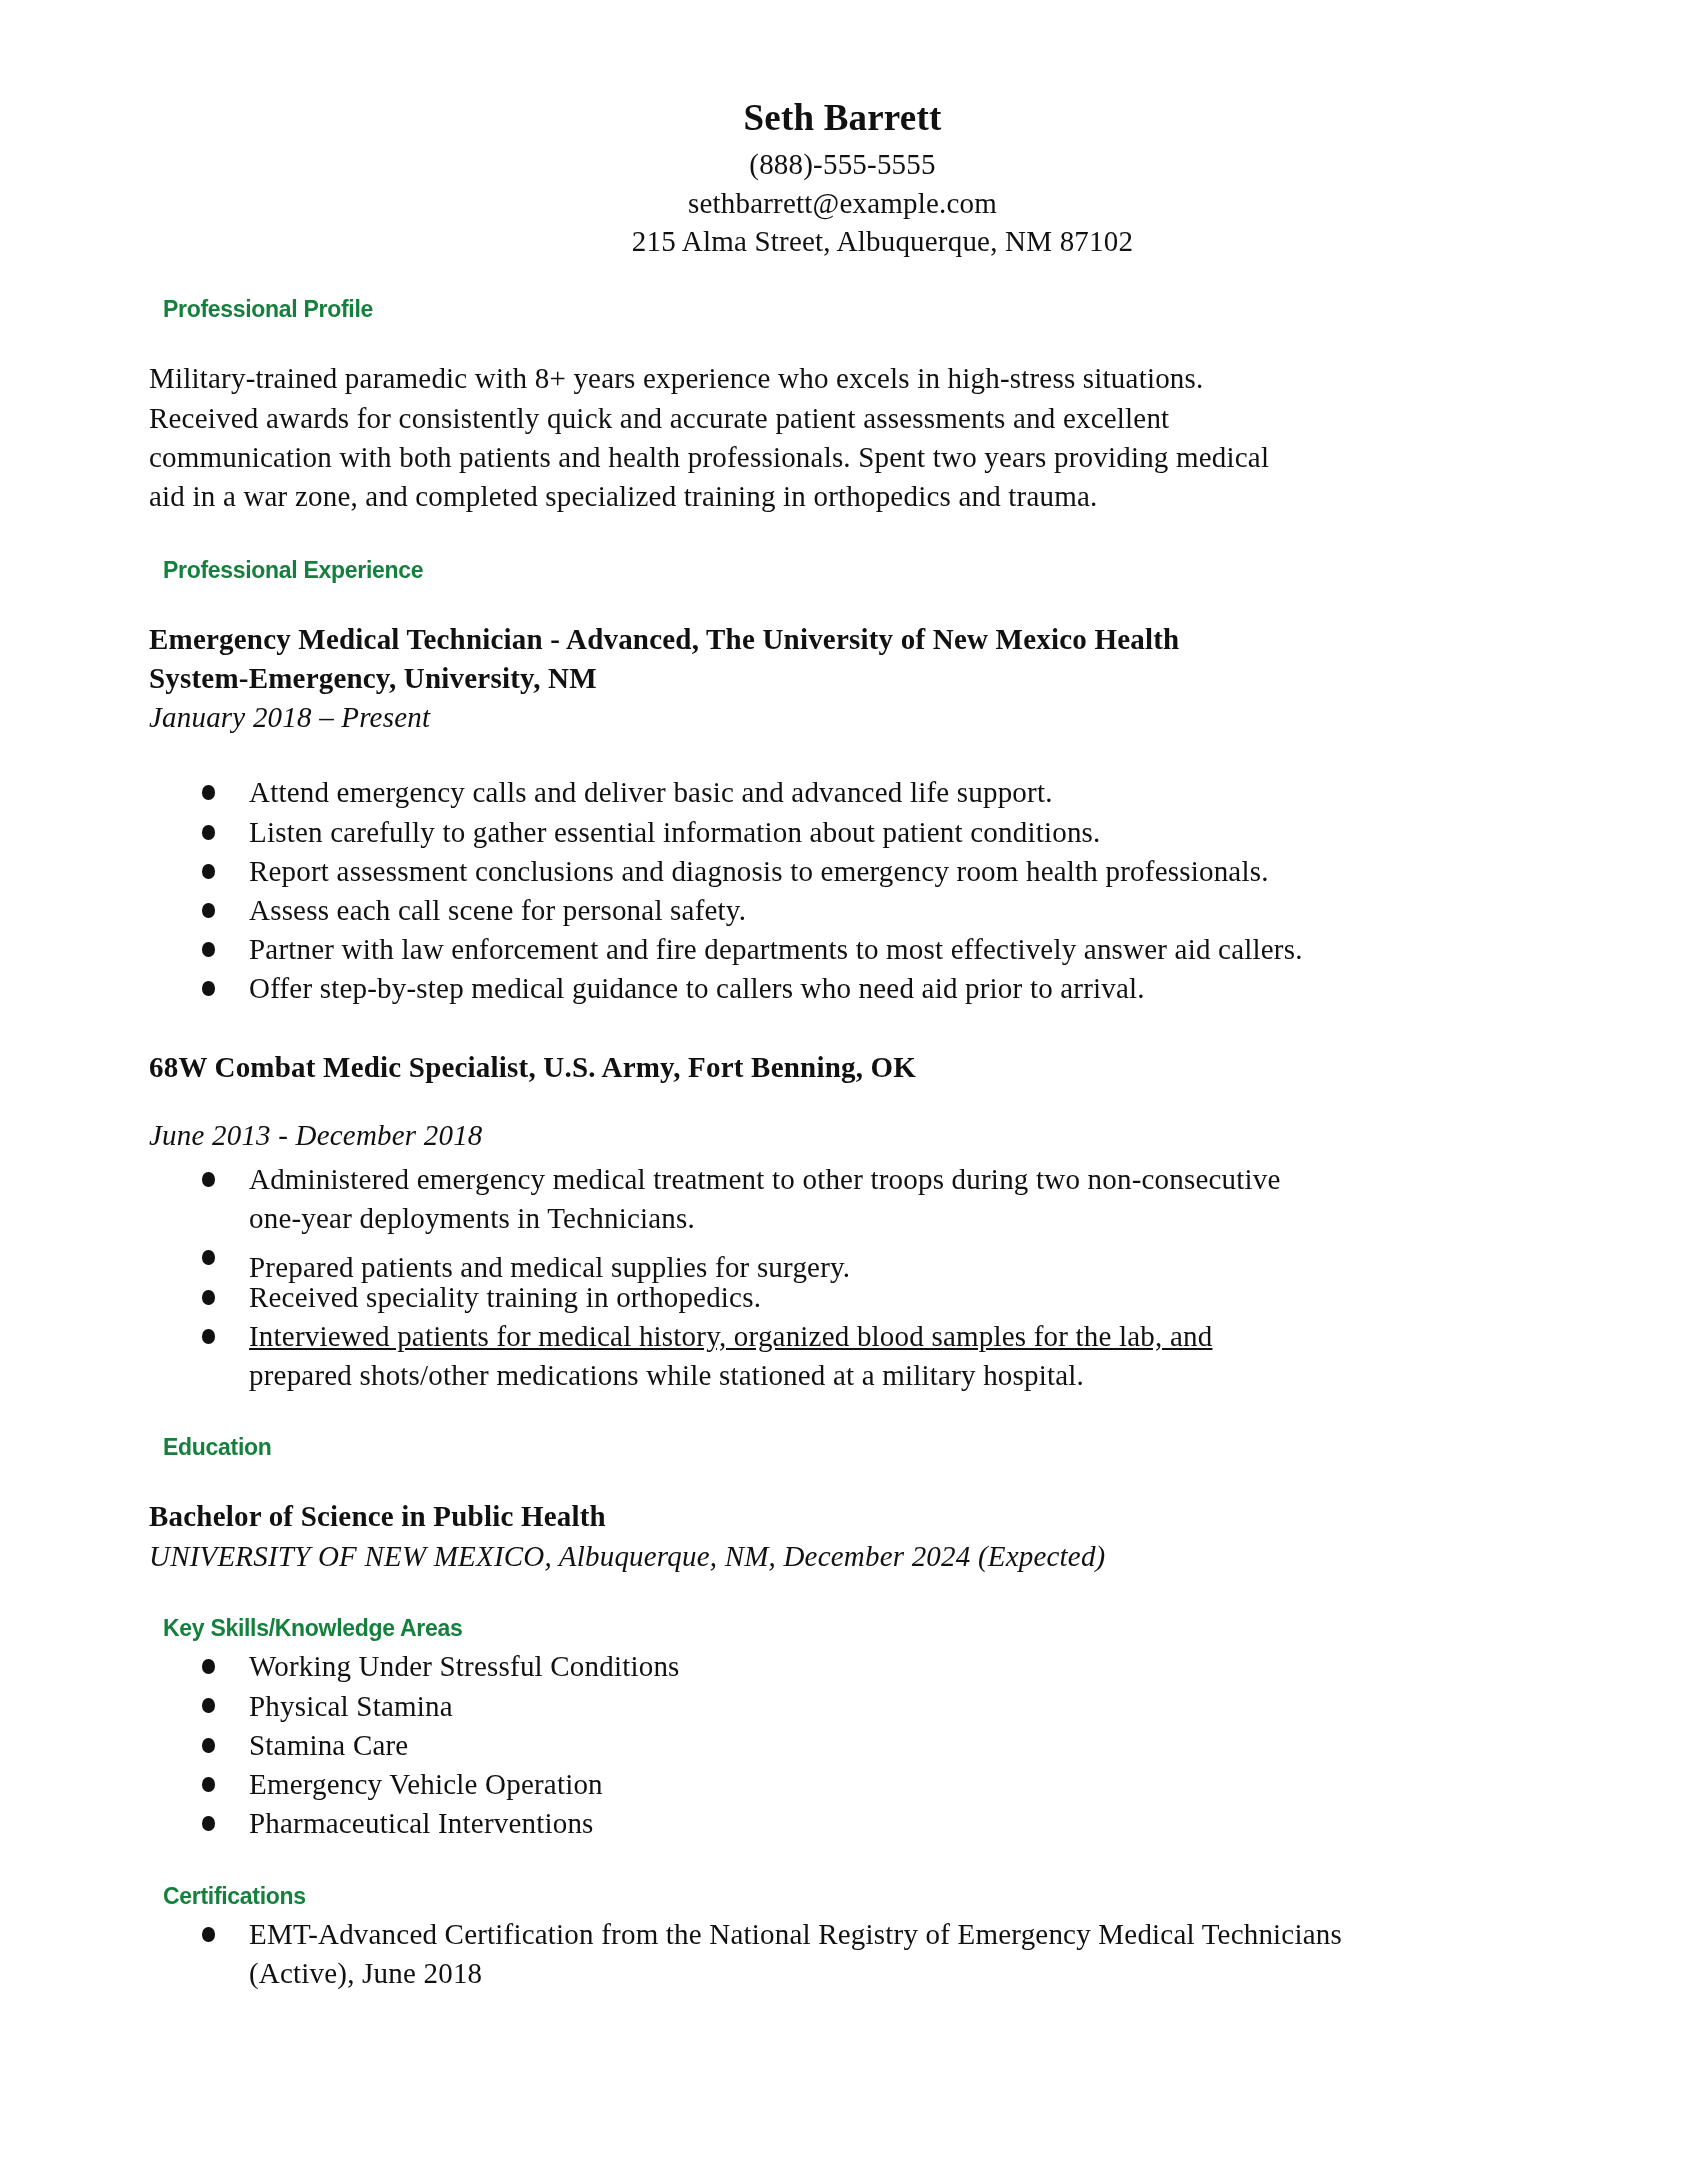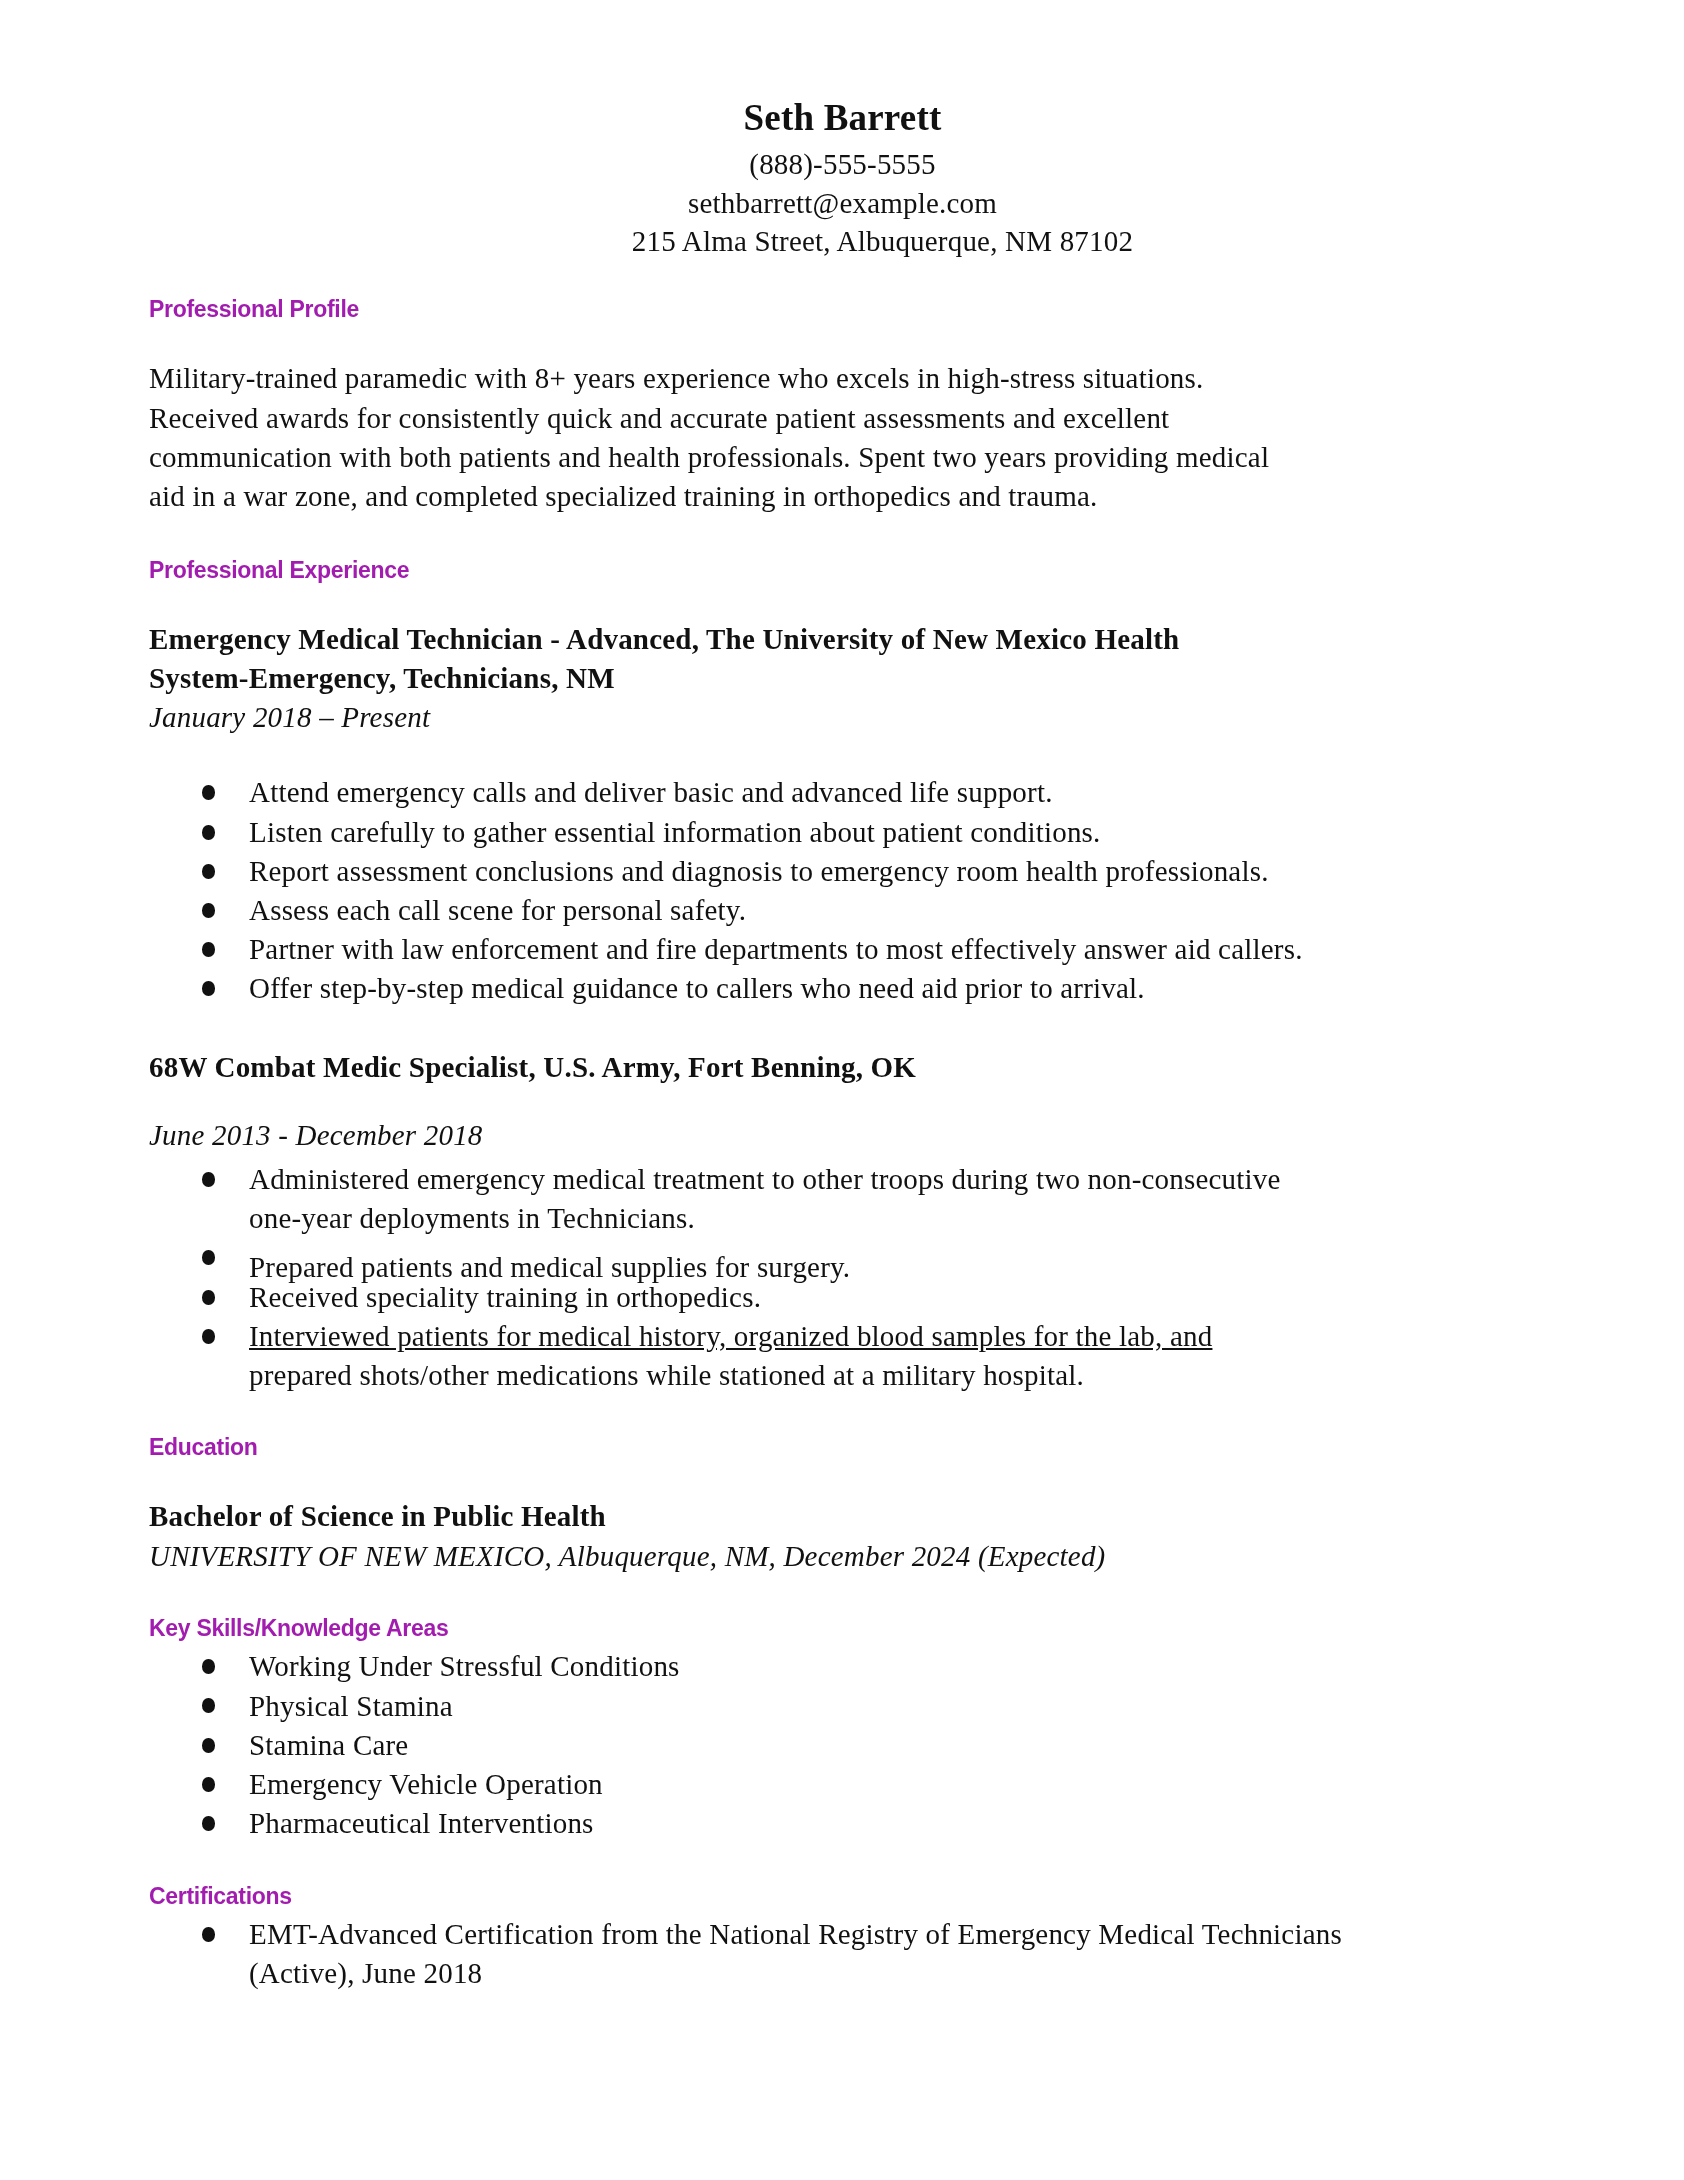--- a/index.html
+++ b/index.html
@@ -1,20 +1,20 @@
 <!DOCTYPE html>
 <html style="font-size:13.6px"><head>
 <meta charset="utf-8">
 <style>
   html, body { margin: 0; padding: 0; background: #ffffff; }
   body { width: 1685px; height: 2181px; position: relative; overflow: hidden; color: #111111; }
   .ln { position: absolute; white-space: nowrap; font-family: "Liberation Serif", "DejaVu Serif", serif; font-size: 29px; line-height: 39px; height: 39px; letter-spacing: 0.2px; }
   .center { left: 0; width: 1685px; text-align: center; }
   .name { font-weight: bold; font-size: 37px; line-height: 48px; height: 48px; }
-  .h { font-family: "Liberation Sans", "DejaVu Sans", sans-serif; font-weight: bold; font-size: 23px; color: #a21caf; left: 149px; letter-spacing: -0.3px; }
+  .h { font-family: "Liberation Sans", "DejaVu Sans", sans-serif; font-weight: bold; font-size: 23px; color: #15803d; left: 163px; letter-spacing: -0.3px; }
   .body { left: 149px; }
   .bold { font-weight: bold; }
   .ital { font-style: italic; }
   .bt { left: 249px; }
   .dot { position: absolute; width: 12.8px; height: 14.5px; border-radius: 50%; background: #111111; left: 202px; }
 </style>
 </head>
 <body>
 
 <div class="ln center name" style="top:94px;">Seth Barrett</div>
@@ -24,21 +24,21 @@
 
 <div class="ln h" style="top:290px;">Professional Profile</div>
 <div class="ln body" style="top:359px;">Military-trained paramedic with 8+ years experience who excels in high-stress situations.</div>
 <div class="ln body" style="top:399px;">Received awards for consistently quick and accurate patient assessments and excellent</div>
 <div class="ln body" style="top:438px;">communication with both patients and health professionals. Spent two years providing medical</div>
 <div class="ln body" style="top:477px;">aid in a war zone, and completed specialized training in orthopedics and trauma.</div>
 
 <div class="ln h" style="top:551px;">Professional Experience</div>
 
 <div class="ln body bold" style="top:620px;">Emergency Medical Technician - Advanced, The University of New Mexico Health</div>
-<div class="ln body bold" style="top:659px;">System-Emergency, Technicians, NM</div>
+<div class="ln body bold" style="top:659px;">System-Emergency, University, NM</div>
 <div class="ln body ital" style="top:698px;">January 2018 – Present</div>
 
 <span class="dot" style="top:785px;"></span>
 <div class="ln bt" style="top:773px;">Attend emergency calls and deliver basic and advanced life support.</div>
 <span class="dot" style="top:825px;"></span>
 <div class="ln bt" style="top:813px;">Listen carefully to gather essential information about patient conditions.</div>
 <span class="dot" style="top:864px;"></span>
 <div class="ln bt" style="top:852px;">Report assessment conclusions and diagnosis to emergency room health professionals.</div>
 <span class="dot" style="top:903px;"></span>
 <div class="ln bt" style="top:891px;">Assess each call scene for personal safety.</div>

